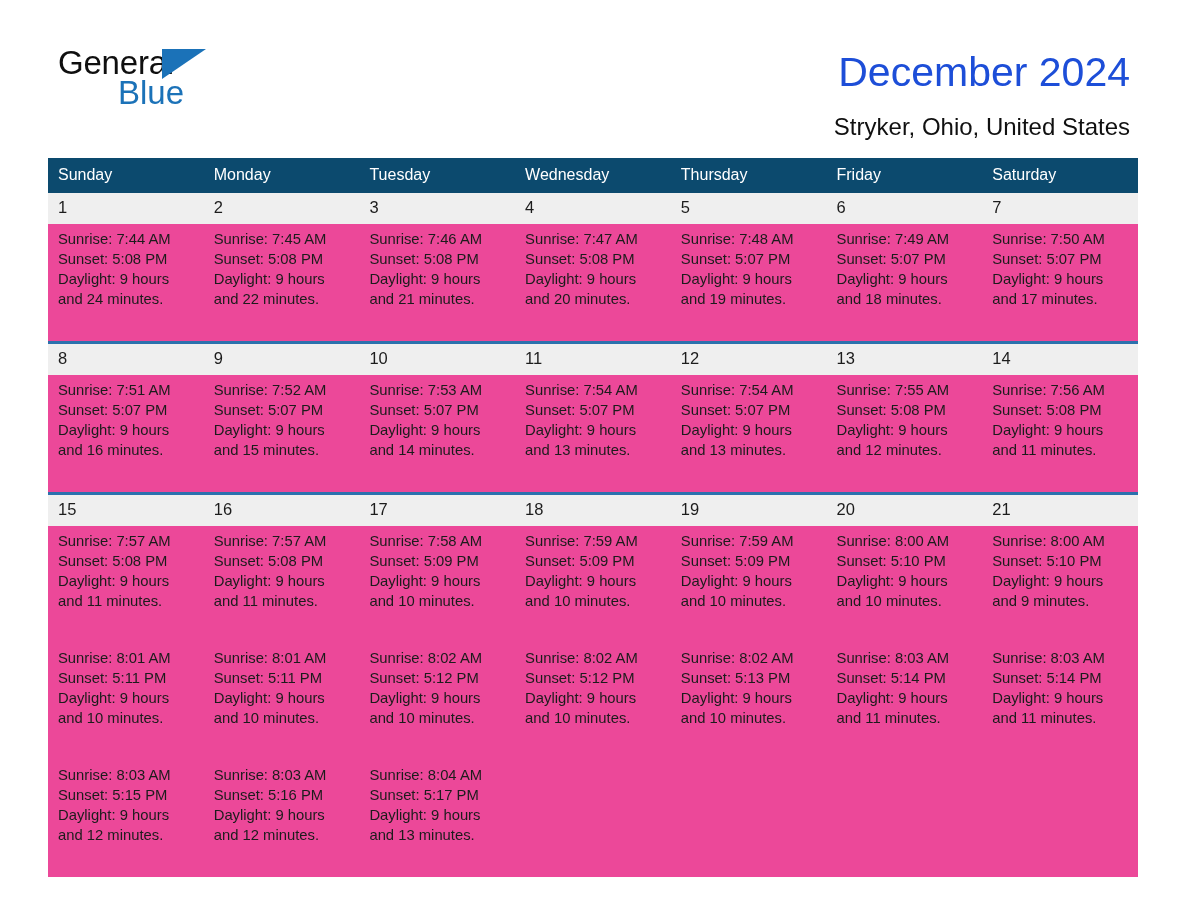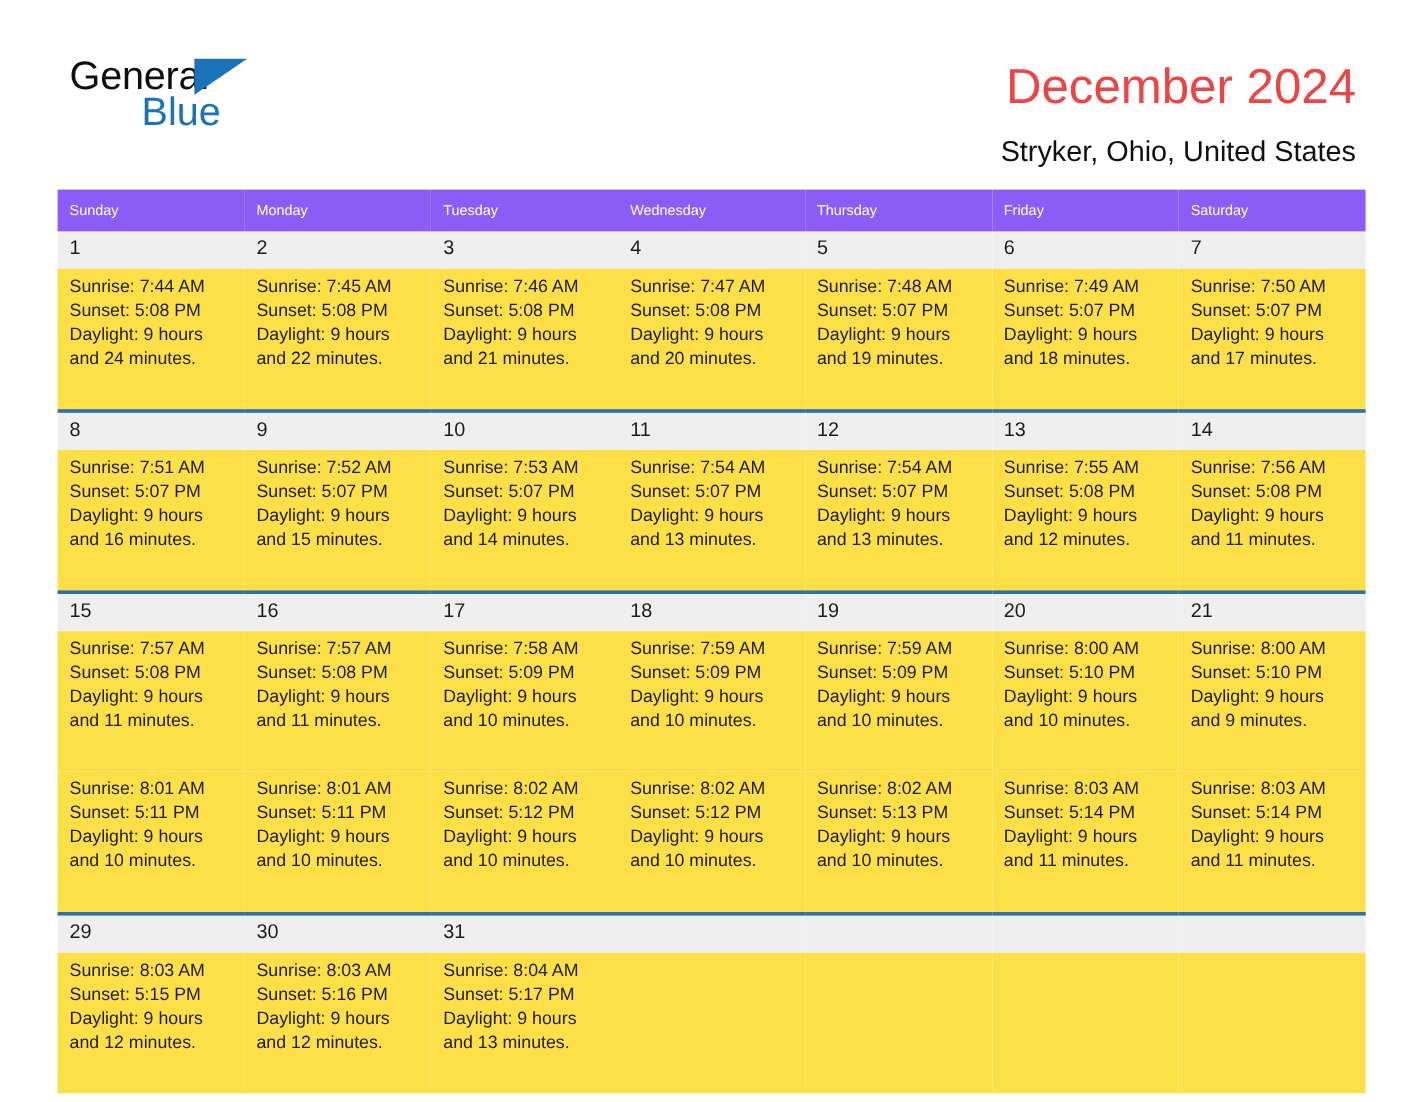--- a/index.html
+++ b/index.html
@@ -64,21 +64,21 @@
 
   .title-block {
     position: absolute;
     right: 10px;
     top: 46px;
     text-align: right;
   }
   .cal-title {
     font-size: 41px;
     font-weight: normal;
-    color: #ef4444;
+    color: #1d4ed8;
     line-height: 52px;
     white-space: nowrap;
   }
   .cal-subtitle {
     font-size: 24px;
     font-weight: normal;
     color: #101010;
     line-height: 34px;
     margin-top: 12px;
     white-space: nowrap;
@@ -87,23 +87,23 @@
   
   .calendar {
     width: 1090px;
     border-collapse: collapse;
     table-layout: fixed;
     margin-top: 46px;
   }
   .calendar col { width: 155.7px; }
 
   .calendar thead th {
-    background: #8b5cf6;
+    background: #0c4a6e;
     color: #ffffff;
-    font-size: 12px;
+    font-size: 16px;
     font-weight: normal;
     text-align: left;
     padding: 8px 0 9px 10px;
     height: 18px;
     vertical-align: middle;
   }
 
   .daynum-row td {
     background: #efefef;
     border-top: 3px solid #2c71ad;
@@ -111,21 +111,21 @@
     color: #1c1c1c;
     padding: 5px 0 6px 10px;
     vertical-align: top;
     height: 20px;
   }
   .daynum-row.first td {
     border-top: none;
   }
 
   .info-row td {
-    background: #fde047;
+    background: #ec4899;
     vertical-align: top;
     padding: 5px 12px 20px 10px;
     font-size: 14.8px;
     line-height: 20px;
     color: #1c1c1c;
     height: 92px;
   }
   .info-row td .line { white-space: nowrap; }
 
   .empty-cell { background: #ffffff; }
@@ -375,29 +375,20 @@
           <div class="line">and 11 minutes.</div>
         </td>
         <td>
           <div class="line">Sunrise: 8:03 AM</div>
           <div class="line">Sunset: 5:14 PM</div>
           <div class="line">Daylight: 9 hours</div>
           <div class="line">and 11 minutes.</div>
         </td>
       </tr>
 
-      <tr class="daynum-row">
-        <td>29</td>
-        <td>30</td>
-        <td>31</td>
-        <td></td>
-        <td></td>
-        <td></td>
-        <td></td>
-      </tr>
       <tr class="info-row">
         <td>
           <div class="line">Sunrise: 8:03 AM</div>
           <div class="line">Sunset: 5:15 PM</div>
           <div class="line">Daylight: 9 hours</div>
           <div class="line">and 12 minutes.</div>
         </td>
         <td>
           <div class="line">Sunrise: 8:03 AM</div>
           <div class="line">Sunset: 5:16 PM</div>

